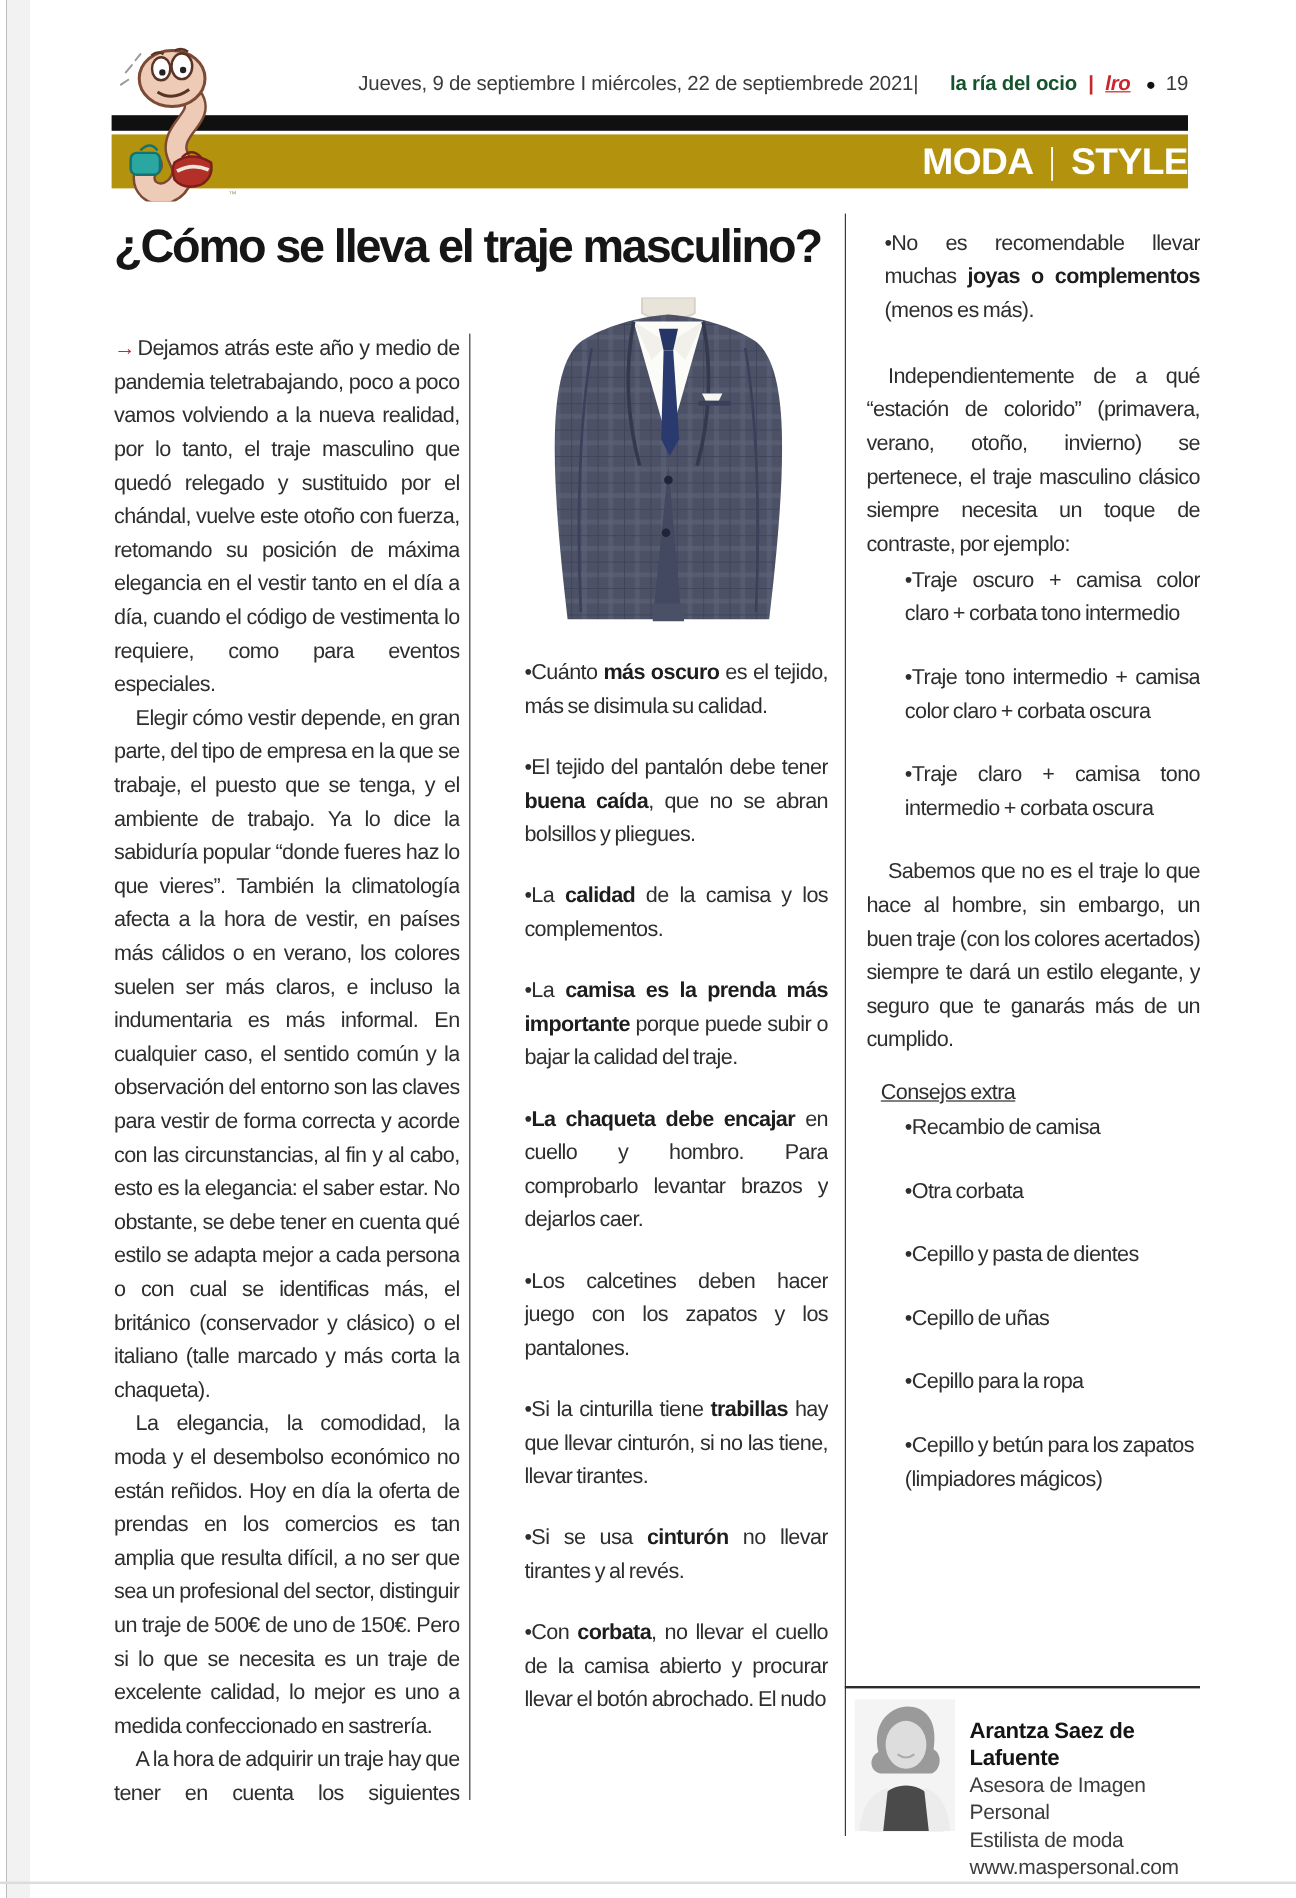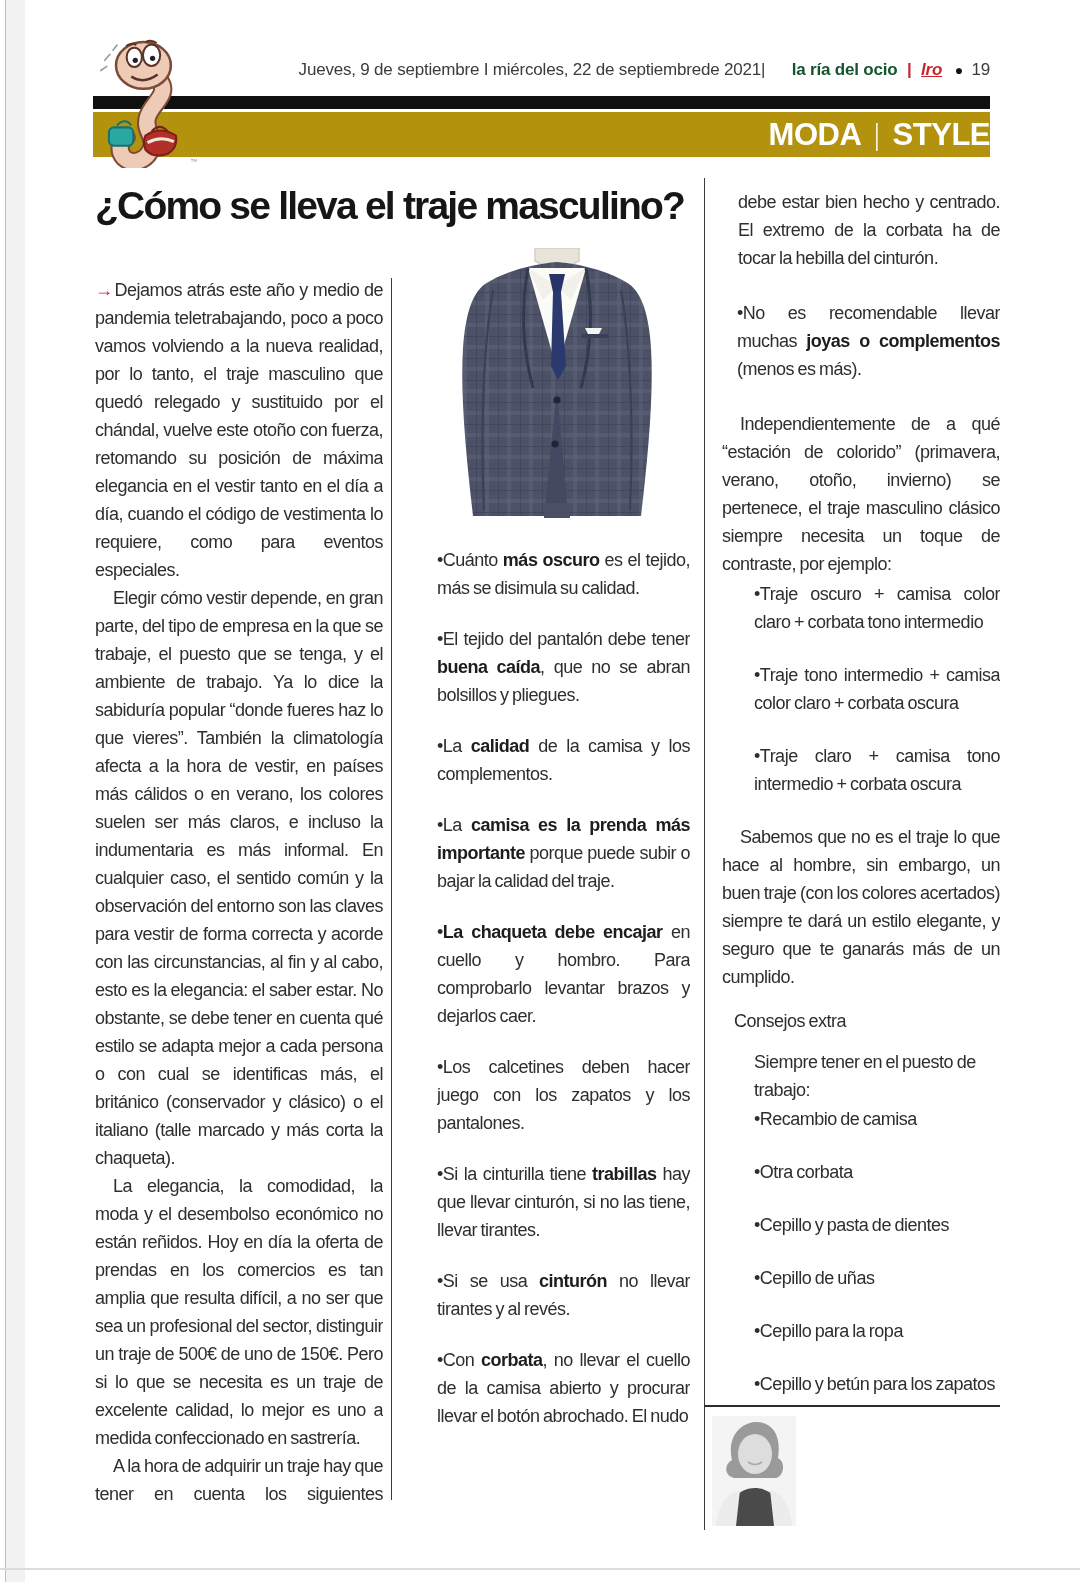--- a/index.html
+++ b/index.html
@@ -55,21 +55,21 @@
 
   .col2 .bullet { margin-bottom:23px; }
 
   .col3 .blk    { margin-bottom:27px; }
   .col3 .cont   { padding-left:16px; }
   .col3 .bullet-j { padding-left:15px; }
   .col3 .seasons { margin-bottom:2px; }
   .col3 .combo  { padding-left:32px; margin-bottom:25px; }
   .col3 .combo-last { }
   .col3 .sabemos { margin-bottom:16px; }
-  .col3 .heading { padding-left:12px; margin-bottom:13px; text-align:left; }
+  .col3 .heading { padding-left:12px; margin-bottom:1px; text-align:left;text-decoration:underline; }
   .col3 .intro   { padding-left:32px; margin-bottom:1px; text-align:left; }
   .col3 .check   { padding-left:32px; margin-bottom:25px; text-align:left; }
 
   
   .author-rule  { position:absolute; left:704px; top:1405px; width:296px; height:2px; background:#2c2c2c; }
   .author-photo { position:absolute; left:712px; top:1416px; width:84px; height:110px; }
   .author-text  { position:absolute; left:808px; top:1430px; width:200px; font-size:17.5px; line-height:23px;
     letter-spacing:-0.3px; color:#3c3c3c; text-align:left; }
   .author-text .name { font-weight:bold; color:#141414; font-size:18.5px; }
 </style>
@@ -171,42 +171,46 @@
     <p class="bullet"><span>•La </span><span class="b">calidad</span><span> de la camisa y los complementos.</span></p>
     <p class="bullet"><span>•La </span><span class="b">camisa es la prenda más importante</span><span> porque puede subir o bajar la calidad del traje.</span></p>
     <p class="bullet"><span>•</span><span class="b">La chaqueta debe encajar</span><span> en cuello y hombro. Para comprobarlo levantar brazos y dejarlos caer.</span></p>
     <p class="bullet"><span>•Los calcetines deben hacer juego con los zapatos y los pantalones.</span></p>
     <p class="bullet"><span>•Si la cinturilla tiene </span><span class="b">trabillas</span><span> hay que llevar cinturón, si no las tiene, llevar tirantes.</span></p>
     <p class="bullet"><span>•Si se usa </span><span class="b">cinturón</span><span> no llevar tirantes y al revés.</span></p>
     <p class="bullet"><span>•Con </span><span class="b">corbata</span><span>, no llevar el cuello de la camisa abierto y procurar llevar el botón abrochado. El nudo</span></p>
   </div>
 
   <div class="col col3">
-    <p class="blk cont">debe estar bien hecho y centrado. El extremo de la corbata ha de tocar la hebilla del cinturón.</p>
     <p class="blk bullet-j"><span>•No es recomendable llevar muchas </span><span class="b">joyas o complementos</span><span> (menos es más).</span></p>
     <p class="blk ti seasons">Independientemente de a qué “estación de colorido” (primavera, verano, otoño, invierno) se pertenece, el traje masculino clásico siempre necesita un toque de contraste, por ejemplo:</p>
     <p class="combo">•Traje oscuro + camisa color claro + corbata tono intermedio</p>
     <p class="combo">•Traje tono intermedio + camisa color claro + corbata oscura</p>
     <p class="combo combo-last">•Traje claro + camisa tono intermedio + corbata oscura</p>
     <p class="blk ti sabemos">Sabemos que no es el traje lo que hace al hombre, sin embargo, un buen traje (con los colores acertados) siempre te dará un estilo elegante, y seguro que te ganarás más de un cumplido.</p>
     <p class="heading">Consejos extra</p>
-    <p class="intro">Siempre tener en el puesto de trabajo:</p>
     <p class="check">•Recambio de camisa</p>
     <p class="check">•Otra corbata</p>
     <p class="check">•Cepillo y pasta de dientes</p>
     <p class="check">•Cepillo de uñas</p>
     <p class="check">•Cepillo para la ropa</p>
     <p class="check">•Cepillo y betún para los zapatos (limpiadores mágicos)</p>
 
   </div>
 
   <div class="author-rule"></div>
   <svg class="author-photo" viewBox="0 0 84 110" aria-hidden="true">
     <rect width="84" height="110" fill="#f4f4f4"></rect>
     <path d="M20,44 C14,18 32,6 44,6 C58,6 70,16 66,42 C74,46 72,60 64,62 L22,62 C12,60 12,48 20,44 Z" fill="#9a9a9a"></path>
     <ellipse cx="43" cy="38" rx="17" ry="20" fill="#dddddd"></ellipse>
     <path d="M36,46 Q43,51 50,46" fill="none" stroke="#aaa" stroke-width="1.6"></path>
     <path d="M12,110 C14,84 28,72 43,72 C58,72 72,84 74,110 Z" fill="#4a4a4a"></path>
     <path d="M4,110 C6,86 18,76 28,74 L24,110 Z" fill="#ececec"></path>
     <path d="M80,110 C78,86 68,76 58,74 L62,110 Z" fill="#ececec"></path>
   </svg>
+  <div class="author-text">
+    <div class="name">Arantza Saez de Lafuente</div>
+    <div>Asesora de Imagen Personal</div>
+    <div>Estilista de moda</div>
+    <div>www.maspersonal.com</div>
+  </div>
 
 </div>
 
 </body></html>

